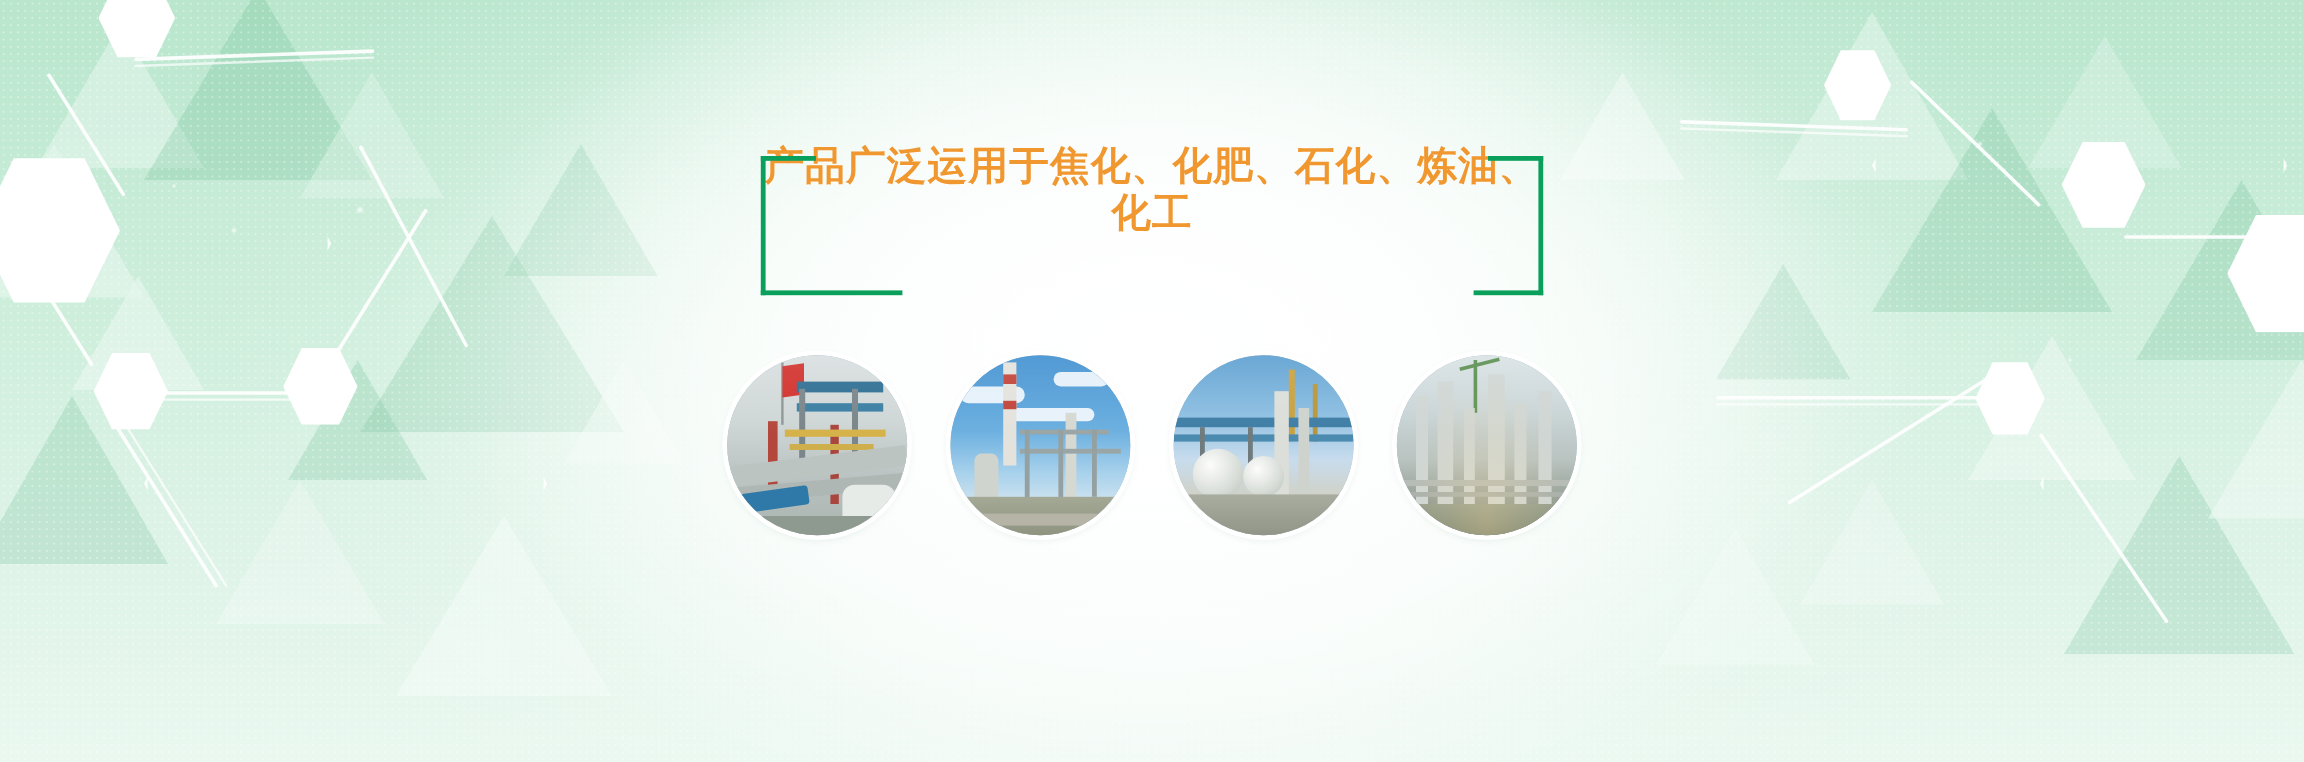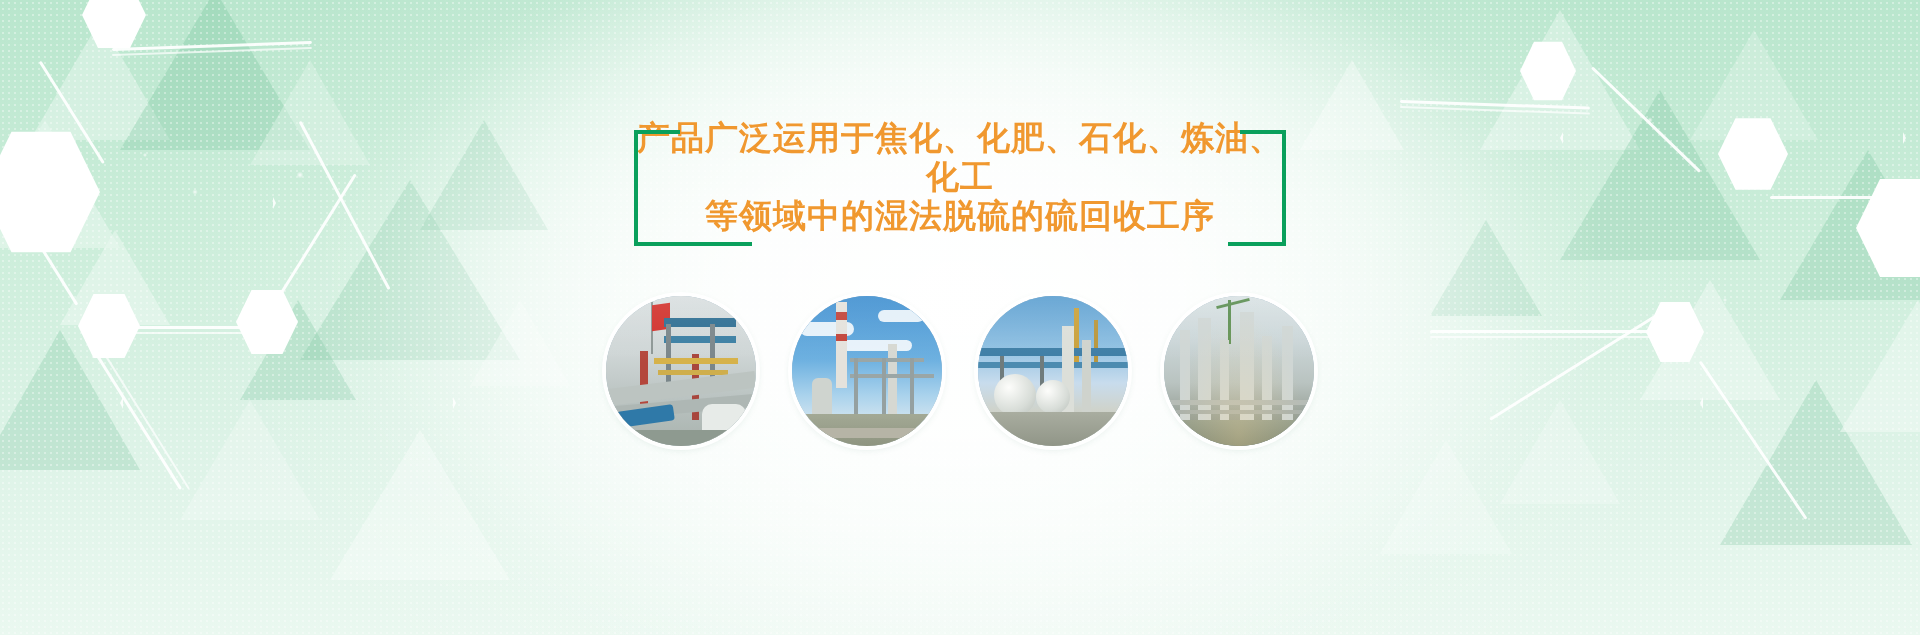--- a/index.html
+++ b/index.html
@@ -299,21 +299,20 @@
     <div class="frame">
       <div class="rule-tl"></div>
       <div class="rule-left"></div>
       <div class="rule-bl"></div>
       <div class="rule-tr"></div>
       <div class="rule-right"></div>
       <div class="rule-br"></div>
 
       <h1 class="headline">
         <span class="l1">产品广泛运用于焦化、化肥、石化、炼油、化工</span>
-        <span class="l2">等领域中的湿法脱硫的硫回收工序</span>
       </h1>
     </div>
 
   </div>
 
   <div class="circles">
 
     <div class="circ p1">
       <div class="scene">
         <div class="f pole"></div>

